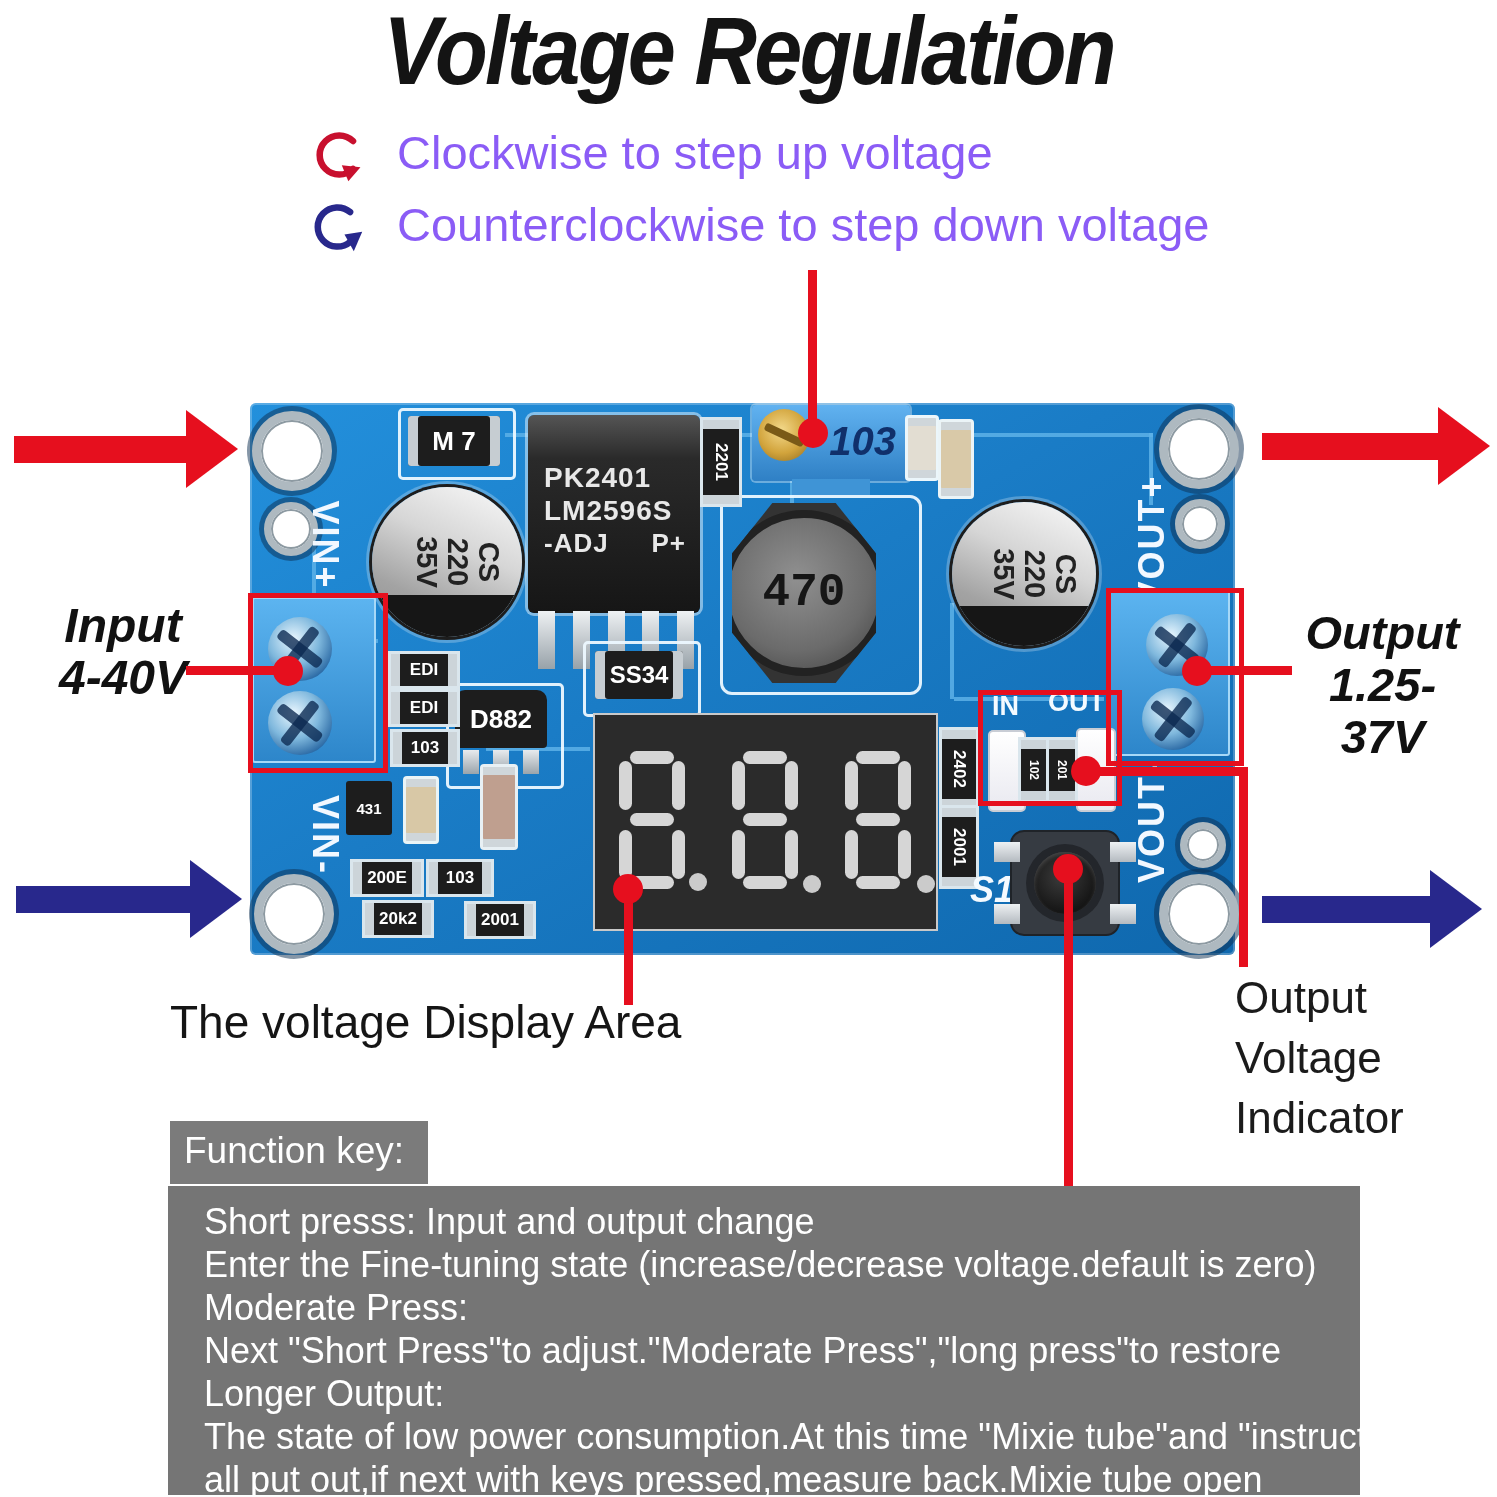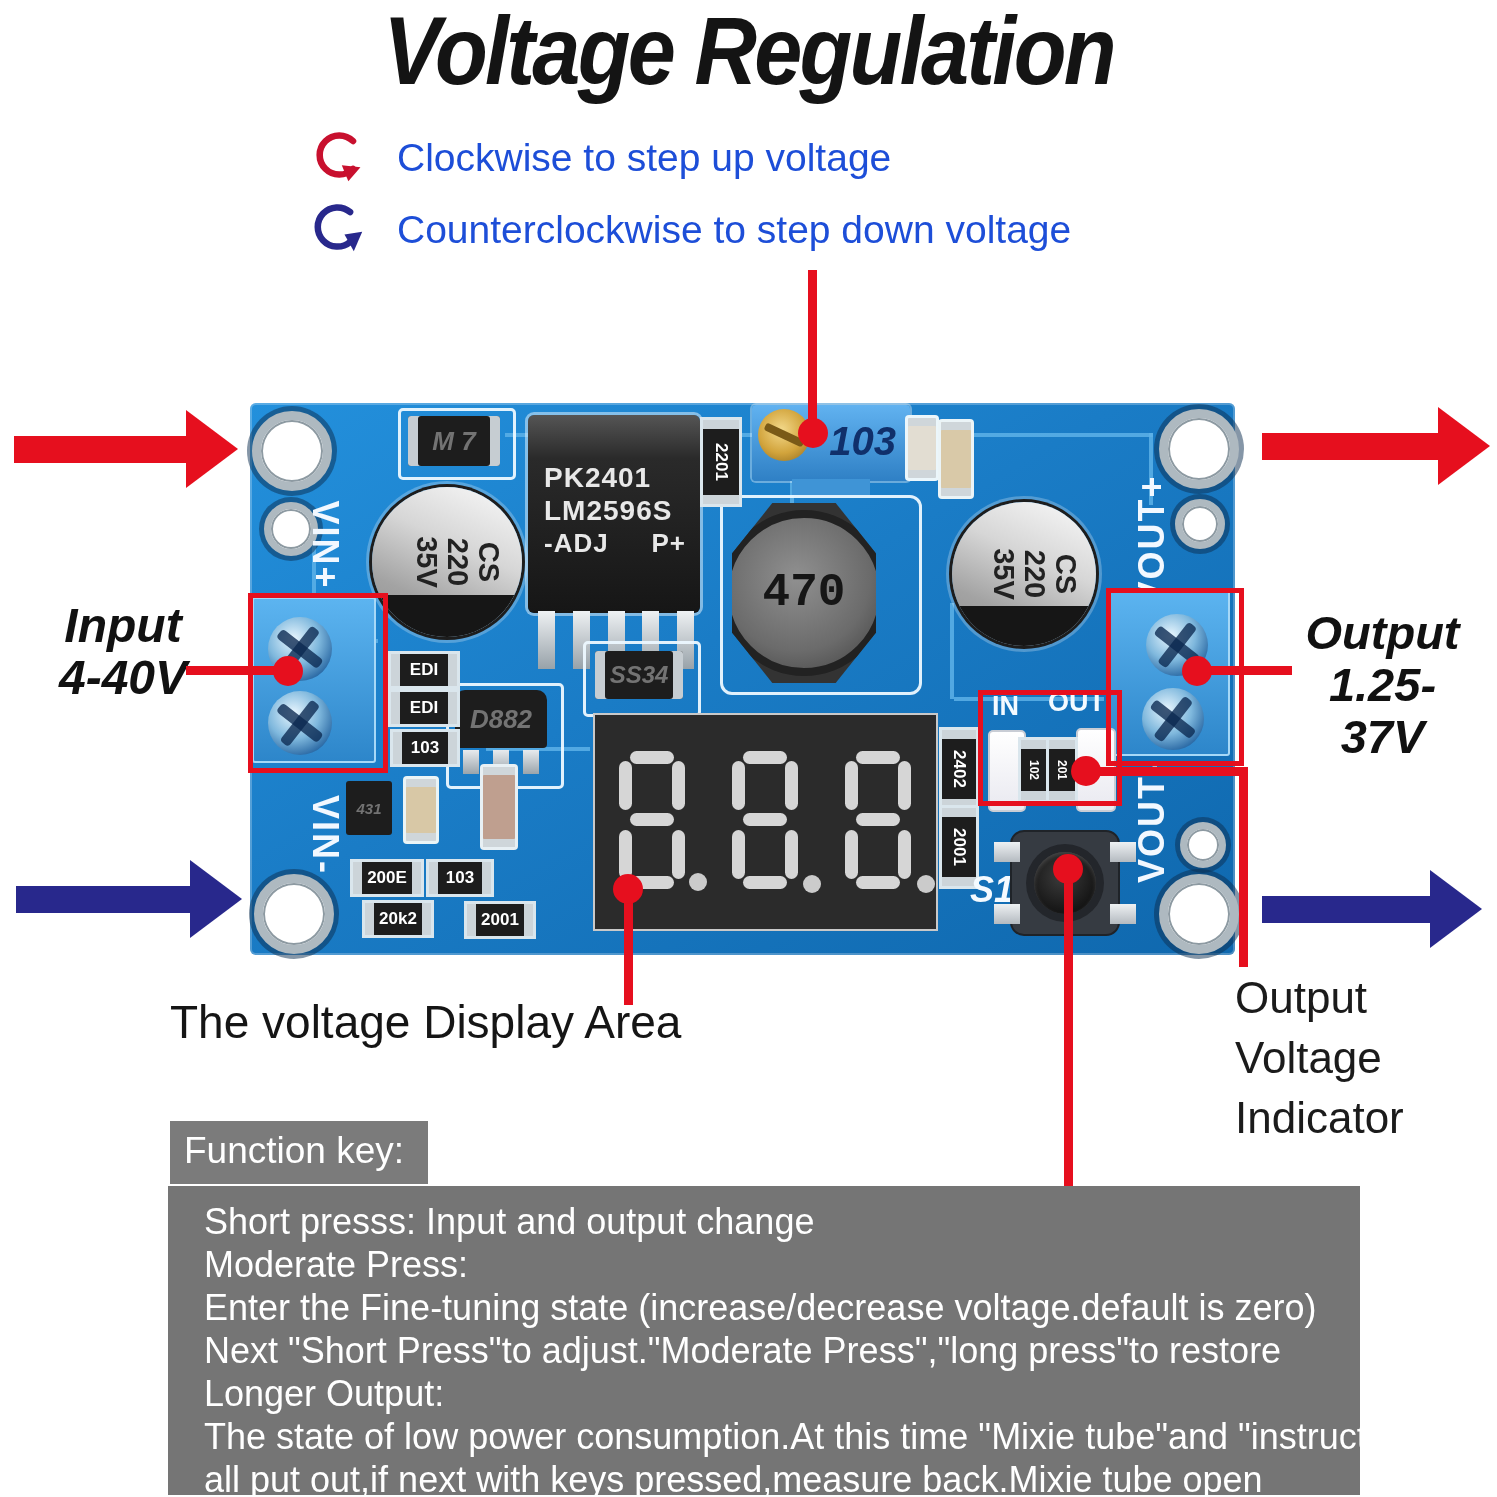--- a/index.html
+++ b/index.html
@@ -3,21 +3,21 @@
 <meta charset="utf-8">
 <style>
   html,body{margin:0;padding:0;background:#fff;}
   .stage{position:relative;width:1497px;height:1497px;background:#ffffff;overflow:hidden;
          font-family:"Liberation Sans",sans-serif;color:#1a1a1a;}
 
   
   .title{position:absolute;left:0;top:-4px;width:100%;text-align:center;
          font-size:96px;font-weight:900;font-style:italic;letter-spacing:-3px;
          transform:scaleX(.9);color:#141414;white-space:nowrap;}
-  .legend-text{position:absolute;font-size:39px;color:#1d4ed8;white-space:nowrap;margin-top:11px;}
+  .legend-text{position:absolute;font-size:47px;color:#8b5cf6;white-space:nowrap;}
   .legend-icon{position:absolute;width:56px;height:56px;}
 
   
   .shaft{position:absolute;height:27px;}
   .shaft.red{background:#e60f1e;}
   .shaft.navy{background:#28288c;}
   .tri{position:absolute;width:0;height:0;border-top:39px solid transparent;border-bottom:39px solid transparent;}
   .tri.red{border-left:52px solid #e60f1e;}
   .tri.navy{border-left:52px solid #28288c;}
 
@@ -90,22 +90,22 @@
             border-radius:50%;background:radial-gradient(circle at 45% 40%,#909090,#6b6b6b 60%,#4a4a4a 90%);
             border:8px solid #222;display:flex;align-items:center;justify-content:center;
             font-size:46px;font-weight:bold;color:#161616;font-family:"Liberation Mono",monospace;}
 
   .smd{position:absolute;background:#1d1d1d;color:#fff;display:flex;align-items:center;justify-content:center;
        font-size:17px;font-weight:bold;border:3px solid rgba(234,247,255,.92);
        box-shadow:inset 9px 0 0 #ccd4d9, inset -9px 0 0 #ccd4d9;}
   .smd.v{box-shadow:inset 0 9px 0 #ccd4d9, inset 0 -9px 0 #ccd4d9;}
   .smd.v span{transform:rotate(90deg);white-space:nowrap;}
   .smd.tiny{font-size:12px;}
-  .blk{position:absolute;background:#1d1d1d;color:#737373;display:flex;align-items:center;justify-content:center;
-       font-weight:bold;box-shadow:inset 10px 0 0 #c6cdd2, inset -10px 0 0 #c6cdd2;border-radius:3px;font-style:italic;}
+  .blk{position:absolute;background:#1d1d1d;color:#ffffff;display:flex;align-items:center;justify-content:center;
+       font-weight:bold;box-shadow:inset 10px 0 0 #c6cdd2, inset -10px 0 0 #c6cdd2;border-radius:3px;}
   .legrow{position:absolute;display:flex;justify-content:space-between;}
   .legrow i{width:16px;height:24px;background:linear-gradient(#e8ebee,#9aa4ab);display:block;}
   .tancap{position:absolute;border:3px solid rgba(236,248,255,.9);border-radius:4px;
           box-shadow:inset 0 8px 0 #cfd6da, inset 0 -8px 0 #cfd6da;}
 
   .vdisplay{position:absolute;left:343px;top:310px;width:345px;height:218px;background:#2b2b2b;
             border:2px solid rgba(255,255,255,.75);box-sizing:border-box;}
   .digit{position:absolute;width:66px;height:138px;}
   .digit i{position:absolute;background:#d6d6d6;border-radius:7px;display:block;}
   .sa{left:11px;top:0;width:44px;height:13px;}
@@ -376,21 +376,21 @@
   <div class="ind-label" style="left:1235px;top:968px;">
     <div>Output</div>
     <div>Voltage</div>
     <div>Indicator</div>
   </div>
 
   <div class="fnkey" style="left:170px;top:1121px;">Function key:</div>
 
   <div class="panel" style="left:168px;top:1186px;width:1172px;height:309px;padding-left:20px;">
     <div class="pl">Short presss: Input and output change</div>
+    <div class="pl">Enter the Fine-tuning state (increase/decrease voltage.default is zero)</div>
     <div class="pl">Moderate Press:</div>
-    <div class="pl">Enter the Fine-tuning state (increase/decrease voltage.default is zero)</div>
     <div class="pl">Next "Short  Press"to adjust."Moderate Press","long press"to restore</div>
     <div class="pl">Longer Output:</div>
     <div class="pl">The state of low power consumption.At this time "Mixie tube"and "instruction"</div>
     <div class="pl">all put out,if next with keys pressed,measure back.Mixie tube open</div>
   </div>
 
 </div>
 
 </body></html>

